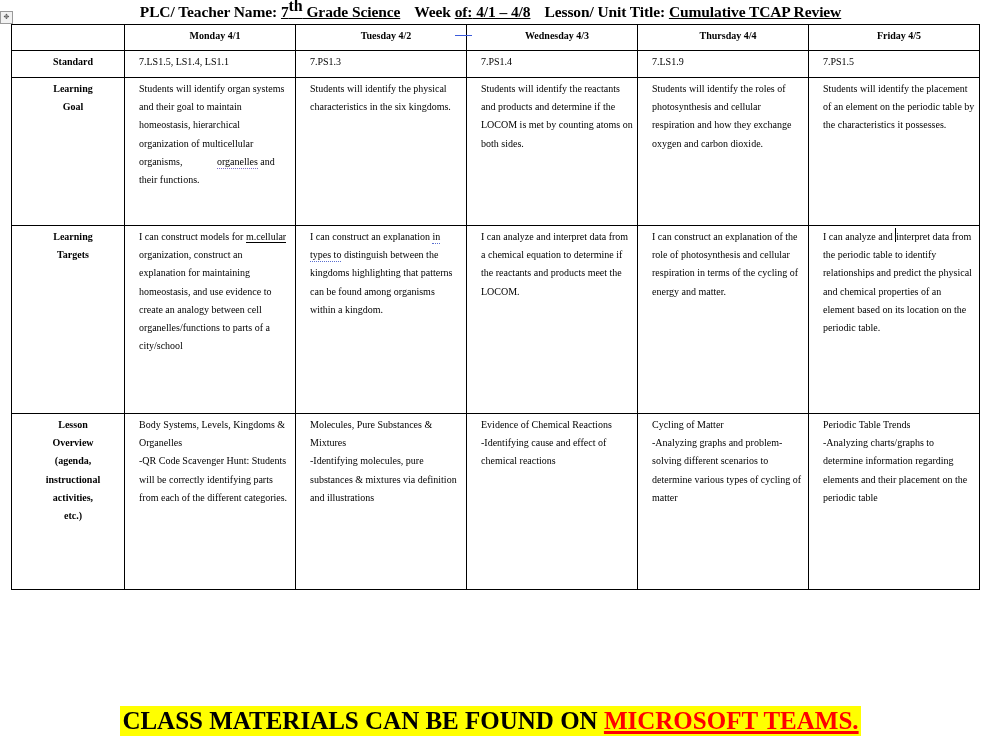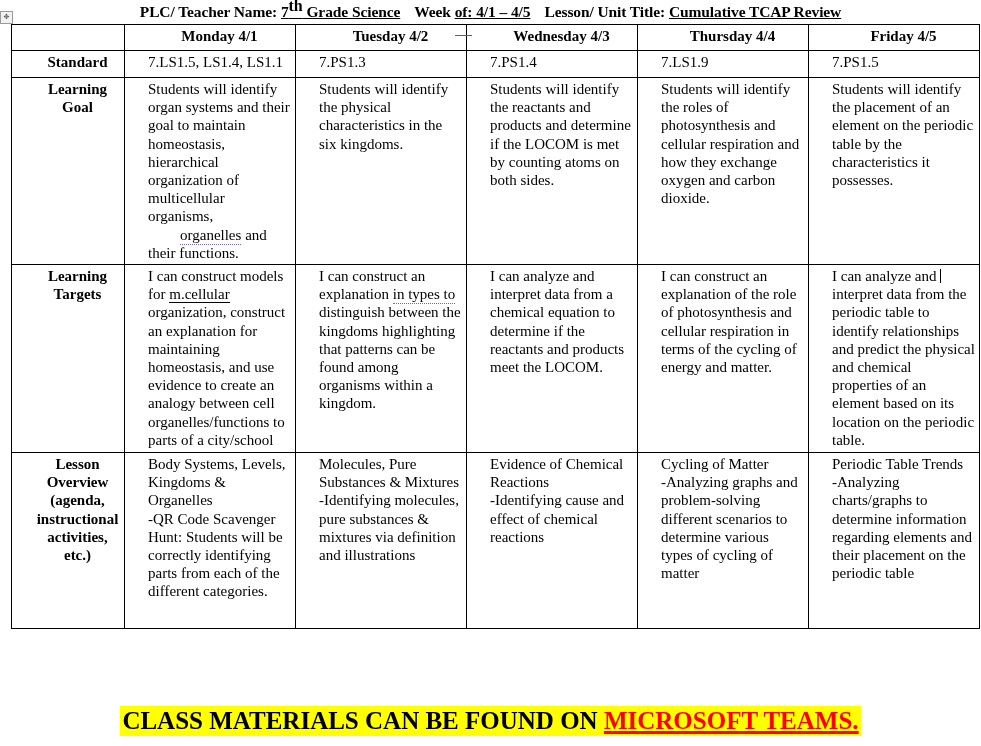--- a/index.html
+++ b/index.html
@@ -54,22 +54,22 @@
   table.plan {
     border-collapse: collapse;
     table-layout: fixed;
     width: 968px;
     margin-left: 11px;
     margin-top: 2px;
   }
   table.plan td {
     border: 1px solid #000000;
     vertical-align: top;
-    padding: 2px 4px 2px 23px;
-    font-size: 15px;
+    padding: 2px 4px 2px 14px;
+    font-size: 10px;
     line-height: 18.2px;
   }
   col.c-label { width: 113px; }
   col.c-day   { width: 171px; }
 
   
   td.rowlabel {
     font-weight: bold;
     text-align: center;
     vertical-align: middle;
@@ -140,21 +140,21 @@
     color: #ff0000;
     text-decoration: underline;
     text-decoration-thickness: 3px;
     text-underline-offset: 2px;
   }
 </style>
 </head>
 <body>
 
 <div class="doc-heading">
-  <span>PLC/ Teacher Name: </span><span class="u"><span>7</span><span class="sup">th</span><span> Grade Science</span></span><span class="gap"></span><span>Week </span><span class="u grammar-u">of:</span><span class="u"> 4/1 – 4/5</span><span class="gap"></span><span>Lesson/ Unit Title: </span><span class="u">Cumulative TCAP Review</span>
+  <span>PLC/ Teacher Name: </span><span class="u"><span>7</span><span class="sup">th</span><span> Grade Science</span></span><span class="gap"></span><span>Week </span><span class="u grammar-u">of:</span><span class="u"> 4/1 – 4/8</span><span class="gap"></span><span>Lesson/ Unit Title: </span><span class="u">Cumulative TCAP Review</span>
 </div>
 
 <div class="move-handle">✥</div>
 
 <table class="plan">
   <colgroup>
     <col class="c-label">
       <col class="c-day">
       <col class="c-day">
     <col class="c-day">

